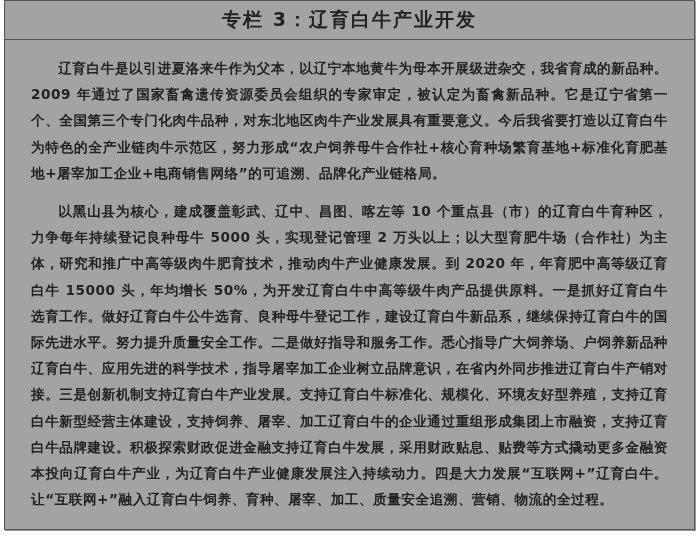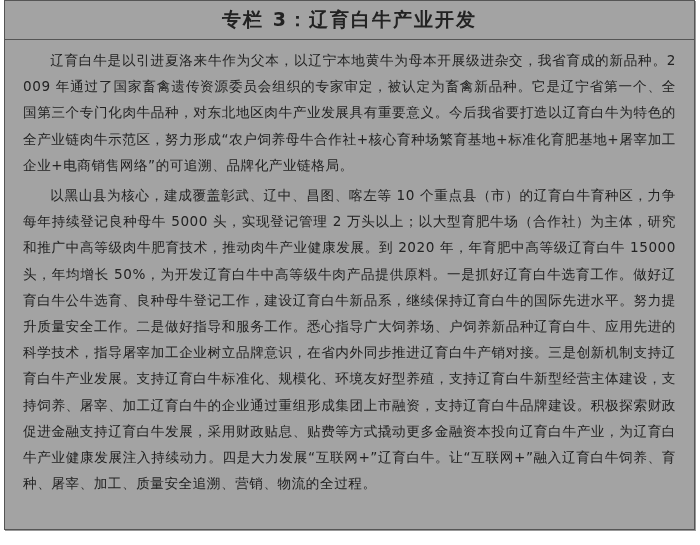--- a/index.html
+++ b/index.html
@@ -33,29 +33,30 @@
       justify-content: center;
       font-size: 19px;
       font-weight: bold;
       letter-spacing: 2px;
       color: #222;
     }
     .box-body {
       padding: 3px 14px 0 14px;
     }
     .para {
-      margin: 4px;
+      margin: 12px;
       font-size: 13.6px;
       line-height: 26.2px;
       text-indent: 2em;
       text-align: justify;
       text-align-last: left;
       letter-spacing: 0.55px;
       word-break: break-all;
       color: #222;
+      font-weight: bold;
     }
   </style>
 </head>
 <body>
 
 <div class="box">
   <div class="box-title">专栏 3：辽育白牛产业开发</div>
   <div class="box-body">
     <p class="para">辽育白牛是以引进夏洛来牛作为父本，以辽宁本地黄牛为母本开展级进杂交，我省育成的新品种。2009 年通过了国家畜禽遗传资源委员会组织的专家审定，被认定为畜禽新品种。它是辽宁省第一个、全国第三个专门化肉牛品种，对东北地区肉牛产业发展具有重要意义。今后我省要打造以辽育白牛为特色的全产业链肉牛示范区，努力形成“农户饲养母牛合作社+核心育种场繁育基地+标准化育肥基地+屠宰加工企业+电商销售网络”的可追溯、品牌化产业链格局。</p>
     <p class="para">以黑山县为核心，建成覆盖彰武、辽中、昌图、喀左等 10 个重点县（市）的辽育白牛育种区，力争每年持续登记良种母牛 5000 头，实现登记管理 2 万头以上；以大型育肥牛场（合作社）为主体，研究和推广中高等级肉牛肥育技术，推动肉牛产业健康发展。到 2020 年，年育肥中高等级辽育白牛 15000 头，年均增长 50%，为开发辽育白牛中高等级牛肉产品提供原料。一是抓好辽育白牛选育工作。做好辽育白牛公牛选育、良种母牛登记工作，建设辽育白牛新品系，继续保持辽育白牛的国际先进水平。努力提升质量安全工作。二是做好指导和服务工作。悉心指导广大饲养场、户饲养新品种辽育白牛、应用先进的科学技术，指导屠宰加工企业树立品牌意识，在省内外同步推进辽育白牛产销对接。三是创新机制支持辽育白牛产业发展。支持辽育白牛标准化、规模化、环境友好型养殖，支持辽育白牛新型经营主体建设，支持饲养、屠宰、加工辽育白牛的企业通过重组形成集团上市融资，支持辽育白牛品牌建设。积极探索财政促进金融支持辽育白牛发展，采用财政贴息、贴费等方式撬动更多金融资本投向辽育白牛产业，为辽育白牛产业健康发展注入持续动力。四是大力发展“互联网+”辽育白牛。让“互联网+”融入辽育白牛饲养、育种、屠宰、加工、质量安全追溯、营销、物流的全过程。</p>

